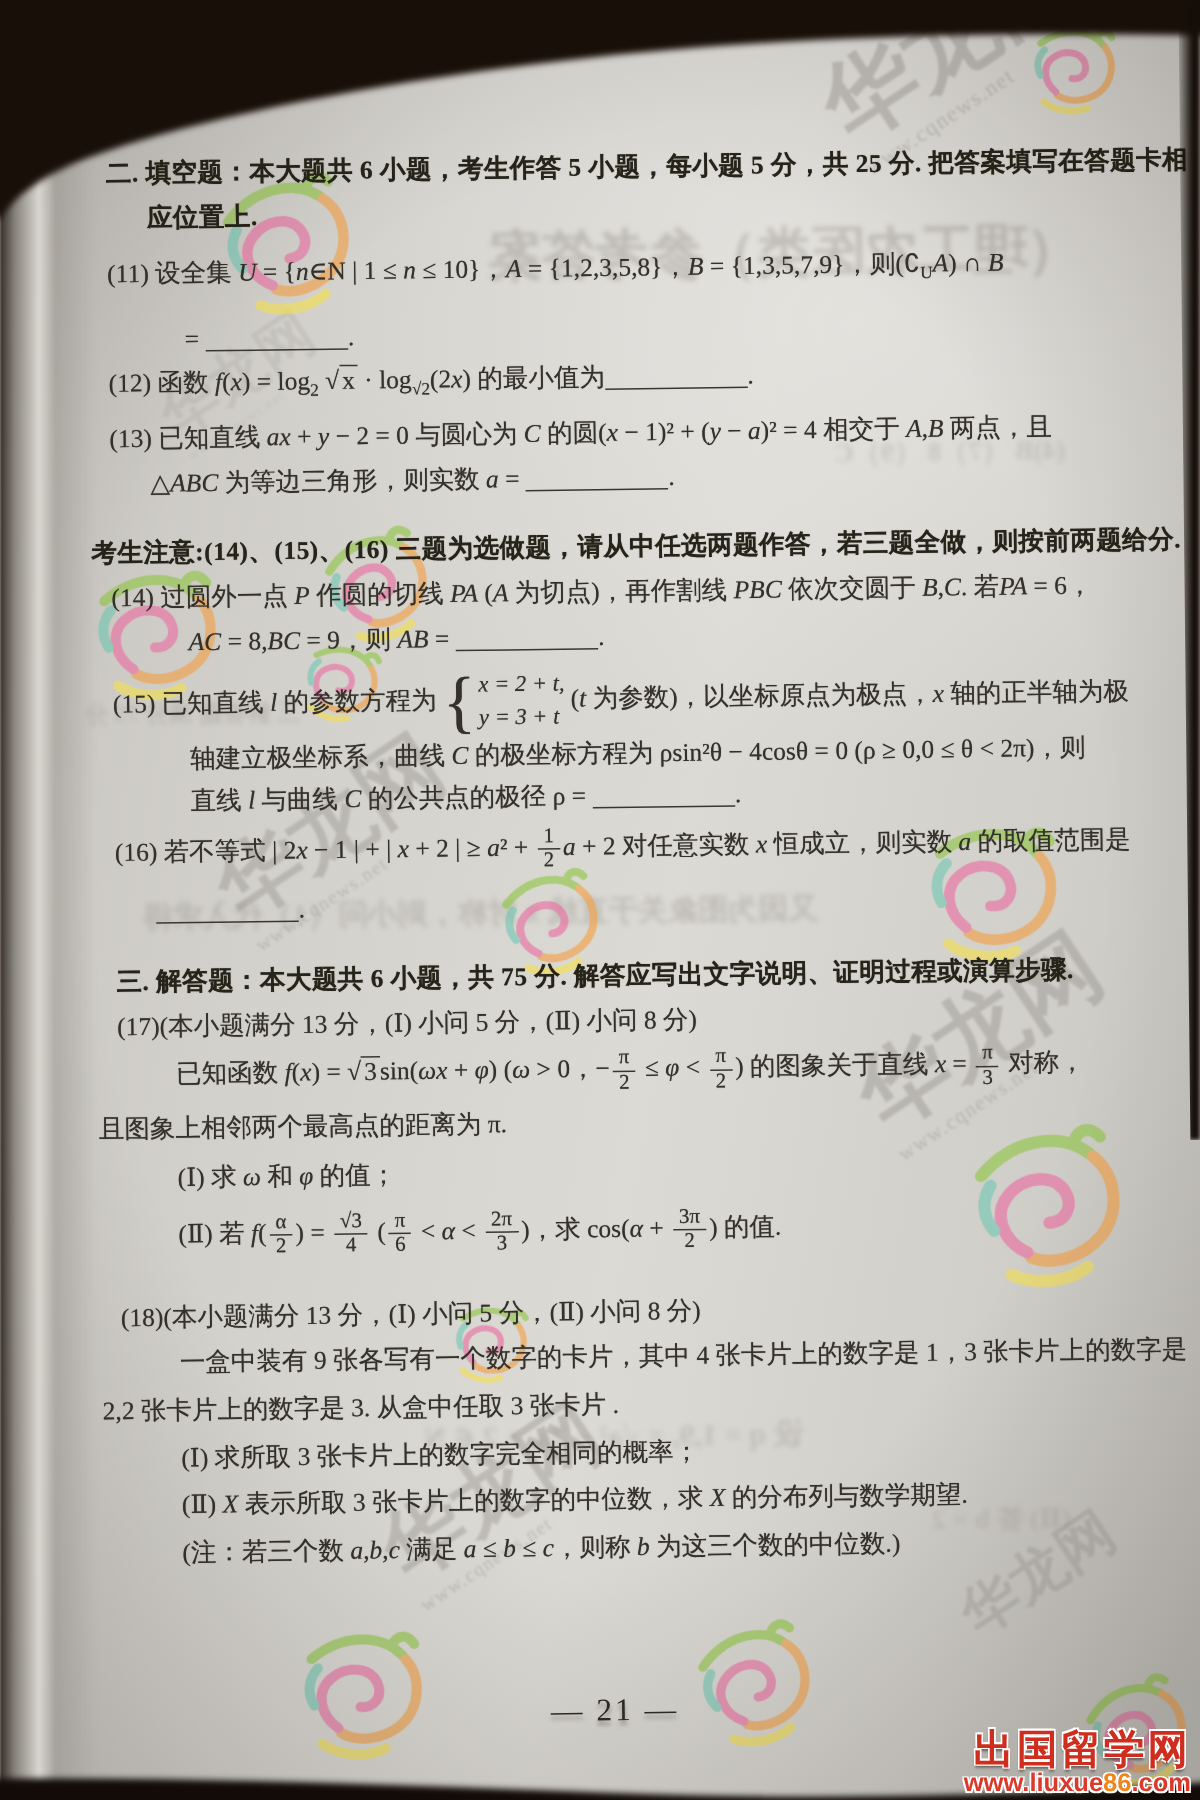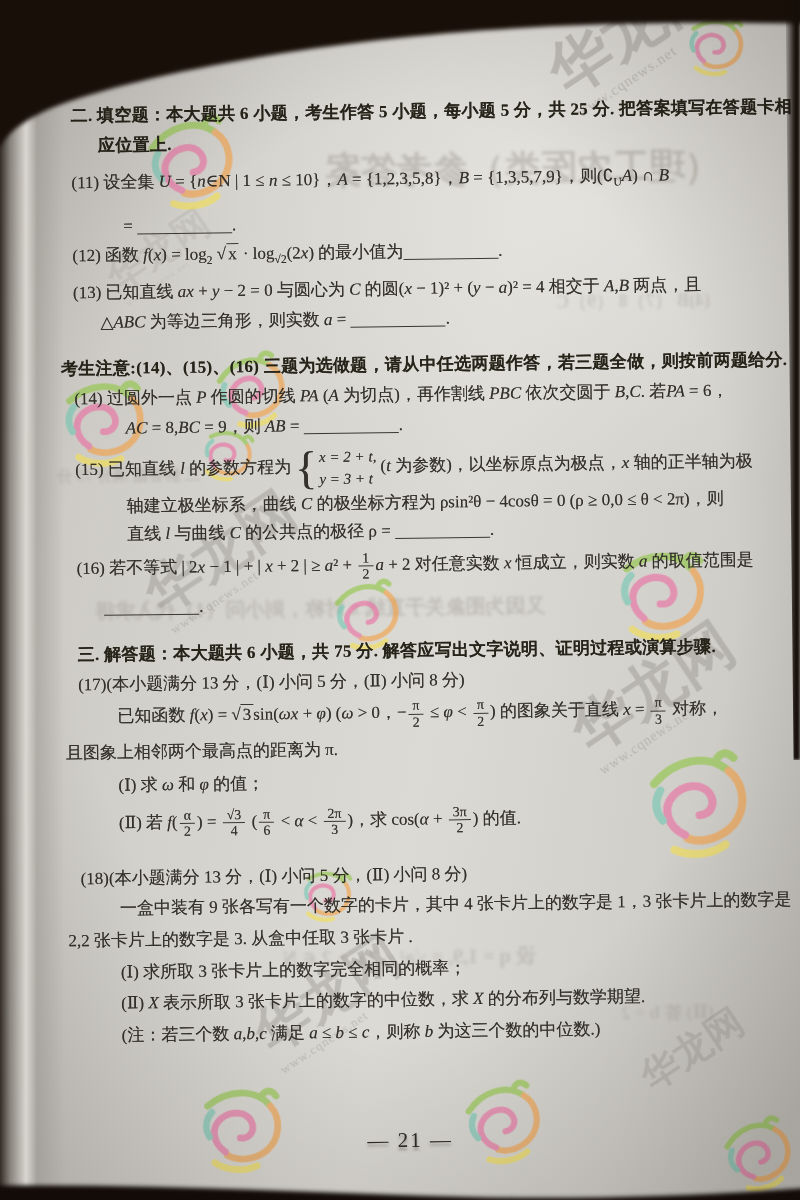--- a/index.html
+++ b/index.html
@@ -252,14 +252,18 @@
   </div>
 
   <svg class="edge-svg" width="840" height="200">
     <path d="M0,0 H840 V44 C660,40 520,46 400,60 C260,76 130,104 72,128 C48,138 30,150 20,166 L0,166 Z" fill="#190f09"></path>
   </svg>
   <svg class="edge-svg bottom" width="840" height="60">
     <path d="M0,60 V26 C140,24 280,30 420,35 C570,41 710,37 840,27 V60 Z" fill="#120b07"></path>
   </svg>
   <div class="right-shade"></div>
 
+  <div class="liuxue">
+    <div class="l1">出国留学网</div>
+    <div class="l2"><span>www.liuxue</span><span class="n86">86</span><span>.com</span></div>
+  </div>
 
 </div>
 
 </body></html>

